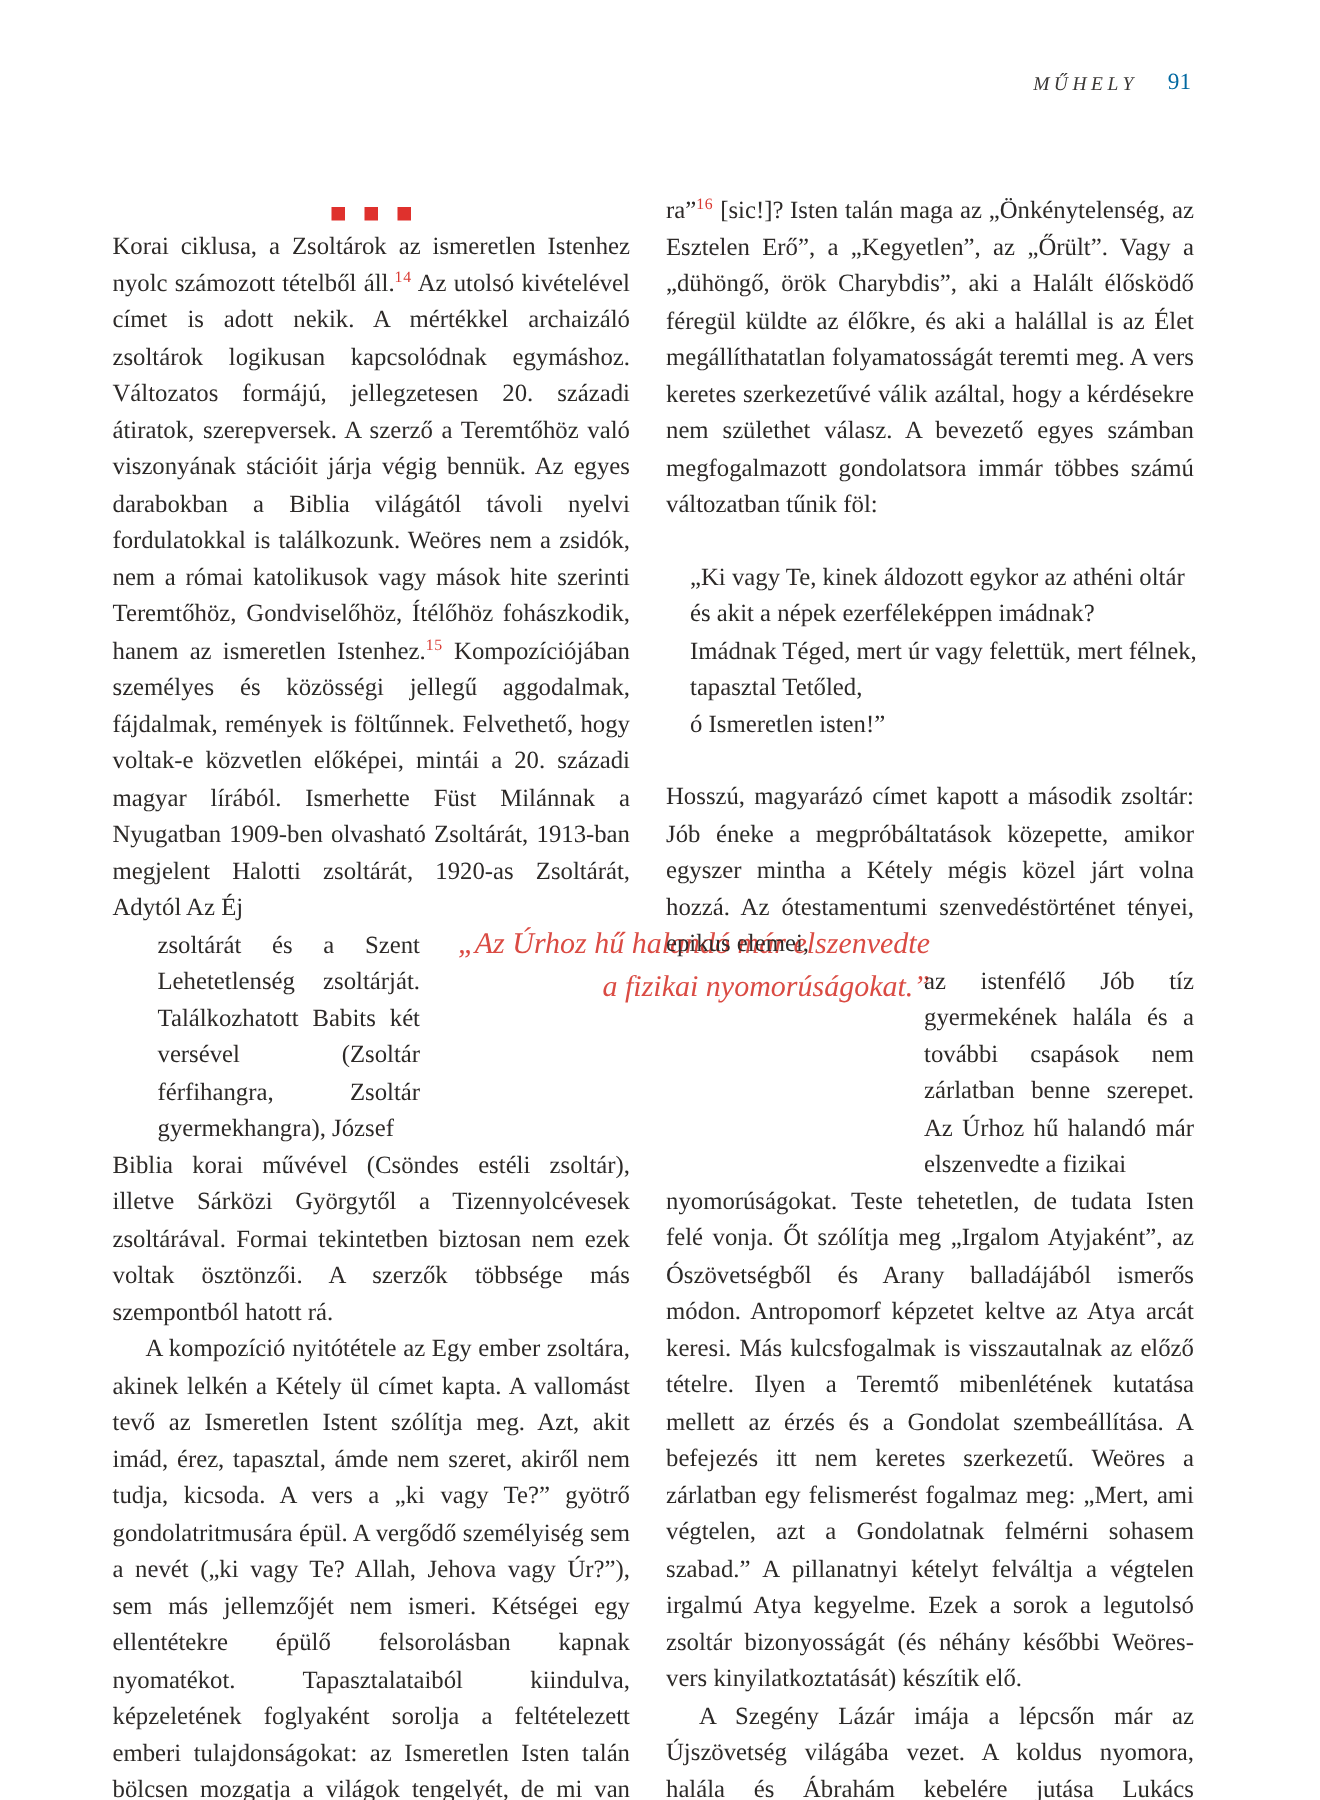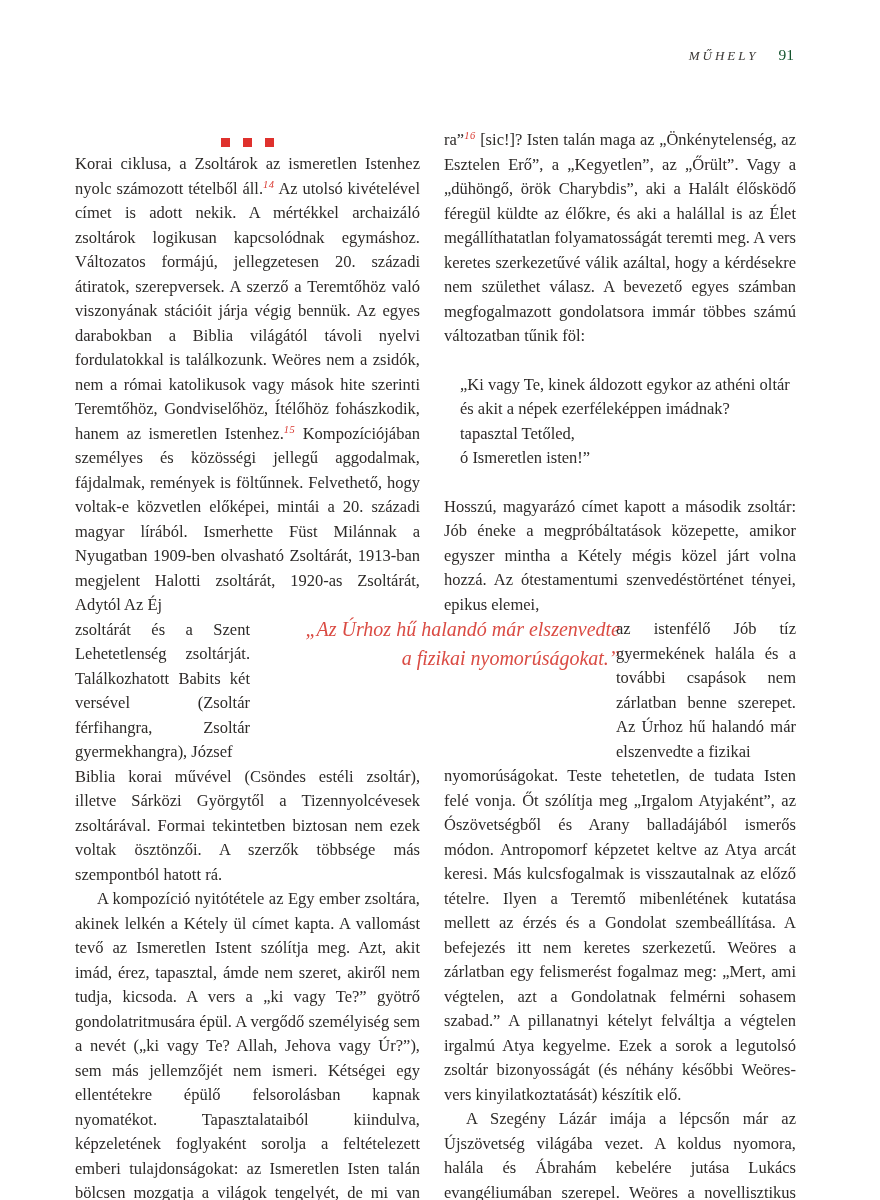--- a/index.html
+++ b/index.html
@@ -16,40 +16,40 @@
     color:var(--ink);
     overflow:hidden;
   }
   .page-header{
     position:absolute;top:46px;right:86px;
     display:flex;align-items:flex-end;gap:20px;
   }
   .section-title{
     font-style:italic;font-size:13px;letter-spacing:3px;color:#3a3735;
   }
-  .page-number{font-size:15.5px;color:#14532d;}
+  .page-number{font-size:15.5px;color:#0369a1;}
 
   .col{position:absolute;top:128px;font-size:16.5px;line-height:24.5px;text-align:justify;}
   .col-left{left:75px;width:345px;}
   .col-right{left:444px;width:352px;}
 
   .ornament{text-align:center;padding-top:10px;height:14px;}
   .ornament .sq{
     display:inline-block;width:9px;height:9px;background:var(--square-red);
     margin:0 6.5px;vertical-align:top;
   }
 
   .para{margin:0;}
   .first-para{}
   .indent{text-indent:22px;}
-  .narrow-left{width:175px;}
+  .narrow-left{width:175px;margin-left:30px;}
   .narrow-right{width:180px;margin-left:auto;}
 
   .it{}
-  .fn{color:var(--red);font-size:10.5px;position:relative;top:-6px;line-height:0;letter-spacing:0.5px;font-style:italic;}
+  .fn{color:var(--red);font-size:10.5px;position:relative;top:-6px;line-height:0;letter-spacing:0.5px;}
 
   .verse{margin:24px 16px;text-align:left;}
   .verse-line{white-space:nowrap;}
 
   .pull-quote{
     position:absolute;left:248px;top:615px;width:372px;
     text-align:right;font-style:italic;font-size:20px;line-height:28.5px;
     color:var(--quote-red);
   }
 </style>
@@ -74,20 +74,21 @@
 <div class="pull-quote">
   <div>„Az Úrhoz hű halandó már elszenvedte</div>
   <div>a fizikai nyomorúságokat.”</div>
 </div>
 
 <div class="col col-right">
   <p class="para"><span>ra”</span><span class="fn">16</span><span> </span><span class="it">[sic!]</span><span>? Isten talán maga az „Önkénytelenség, az Esztelen Erő”, a „Kegyetlen”, az „Őrült”. Vagy a „dühöngő, örök Charybdis”, aki a Halált élősködő féregül küldte az élőkre, és aki a halállal is az Élet megállíthatatlan folyamatosságát teremti meg. A vers keretes szerkezetűvé válik azáltal, hogy a kérdésekre nem születhet válasz. A bevezető egyes számban megfogalmazott gondolatsora immár többes számú változatban tűnik föl:</span></p>
   <div class="verse">
     <div class="verse-line">„Ki vagy Te, kinek áldozott egykor az athéni oltár</div>
     <div class="verse-line">és akit a népek ezerféleképpen imádnak?</div>
+    <div class="verse-line">Imádnak Téged, mert úr vagy felettük, mert félnek,</div>
     <div class="verse-line">tapasztal Tetőled,</div>
     <div class="verse-line">ó Ismeretlen isten!”</div>
   </div>
   <p class="para"><span>Hosszú, magyarázó címet kapott a második zsoltár: </span><span class="it">Jób éneke a megpróbáltatások közepette, amikor egyszer mintha a Kétely mégis közel járt volna hozzá</span><span>. Az ótestamentumi szenvedéstörténet tényei, epikus elemei,</span></p>
   <p class="para narrow-right"><span>az istenfélő Jób tíz gyermekének halála és a további csapások nem zárlatban benne szerepet. Az Úrhoz hű halandó már elszenvedte a fizikai</span></p>
   <p class="para"><span>nyomorúságokat. Teste tehetetlen, de tudata Isten felé vonja. Őt szólítja meg „Irgalom Atyjaként”, az Ószövetségből és Arany balladájából ismerős módon. Antropomorf képzetet keltve az Atya arcát keresi. Más kulcsfogalmak is visszautalnak az előző tételre. Ilyen a Teremtő mibenlétének kutatása mellett az érzés és a Gondolat szembeállítása. A befejezés itt nem keretes szerkezetű. Weöres a zárlatban egy felismerést fogalmaz meg: „Mert, ami végtelen, azt a Gondolatnak felmérni sohasem szabad.” A pillanatnyi kételyt felváltja a végtelen irgalmú Atya kegyelme. Ezek a sorok a legutolsó zsoltár bizonyosságát (és néhány későbbi Weöres-vers kinyilatkoztatását) készítik elő.</span></p>
   <p class="para indent"><span>A </span><span class="it">Szegény Lázár imája a lépcsőn</span><span> már az Újszövetség világába vezet. A koldus nyomora, halála és Ábrahám kebelére jutása Lukács evangéliumában szerepel. Weöres a novellisztikus elemek helyett az elesett ember panaszát és fohászát állítja közép-</span></p>
 </div>
 
 </body></html>

